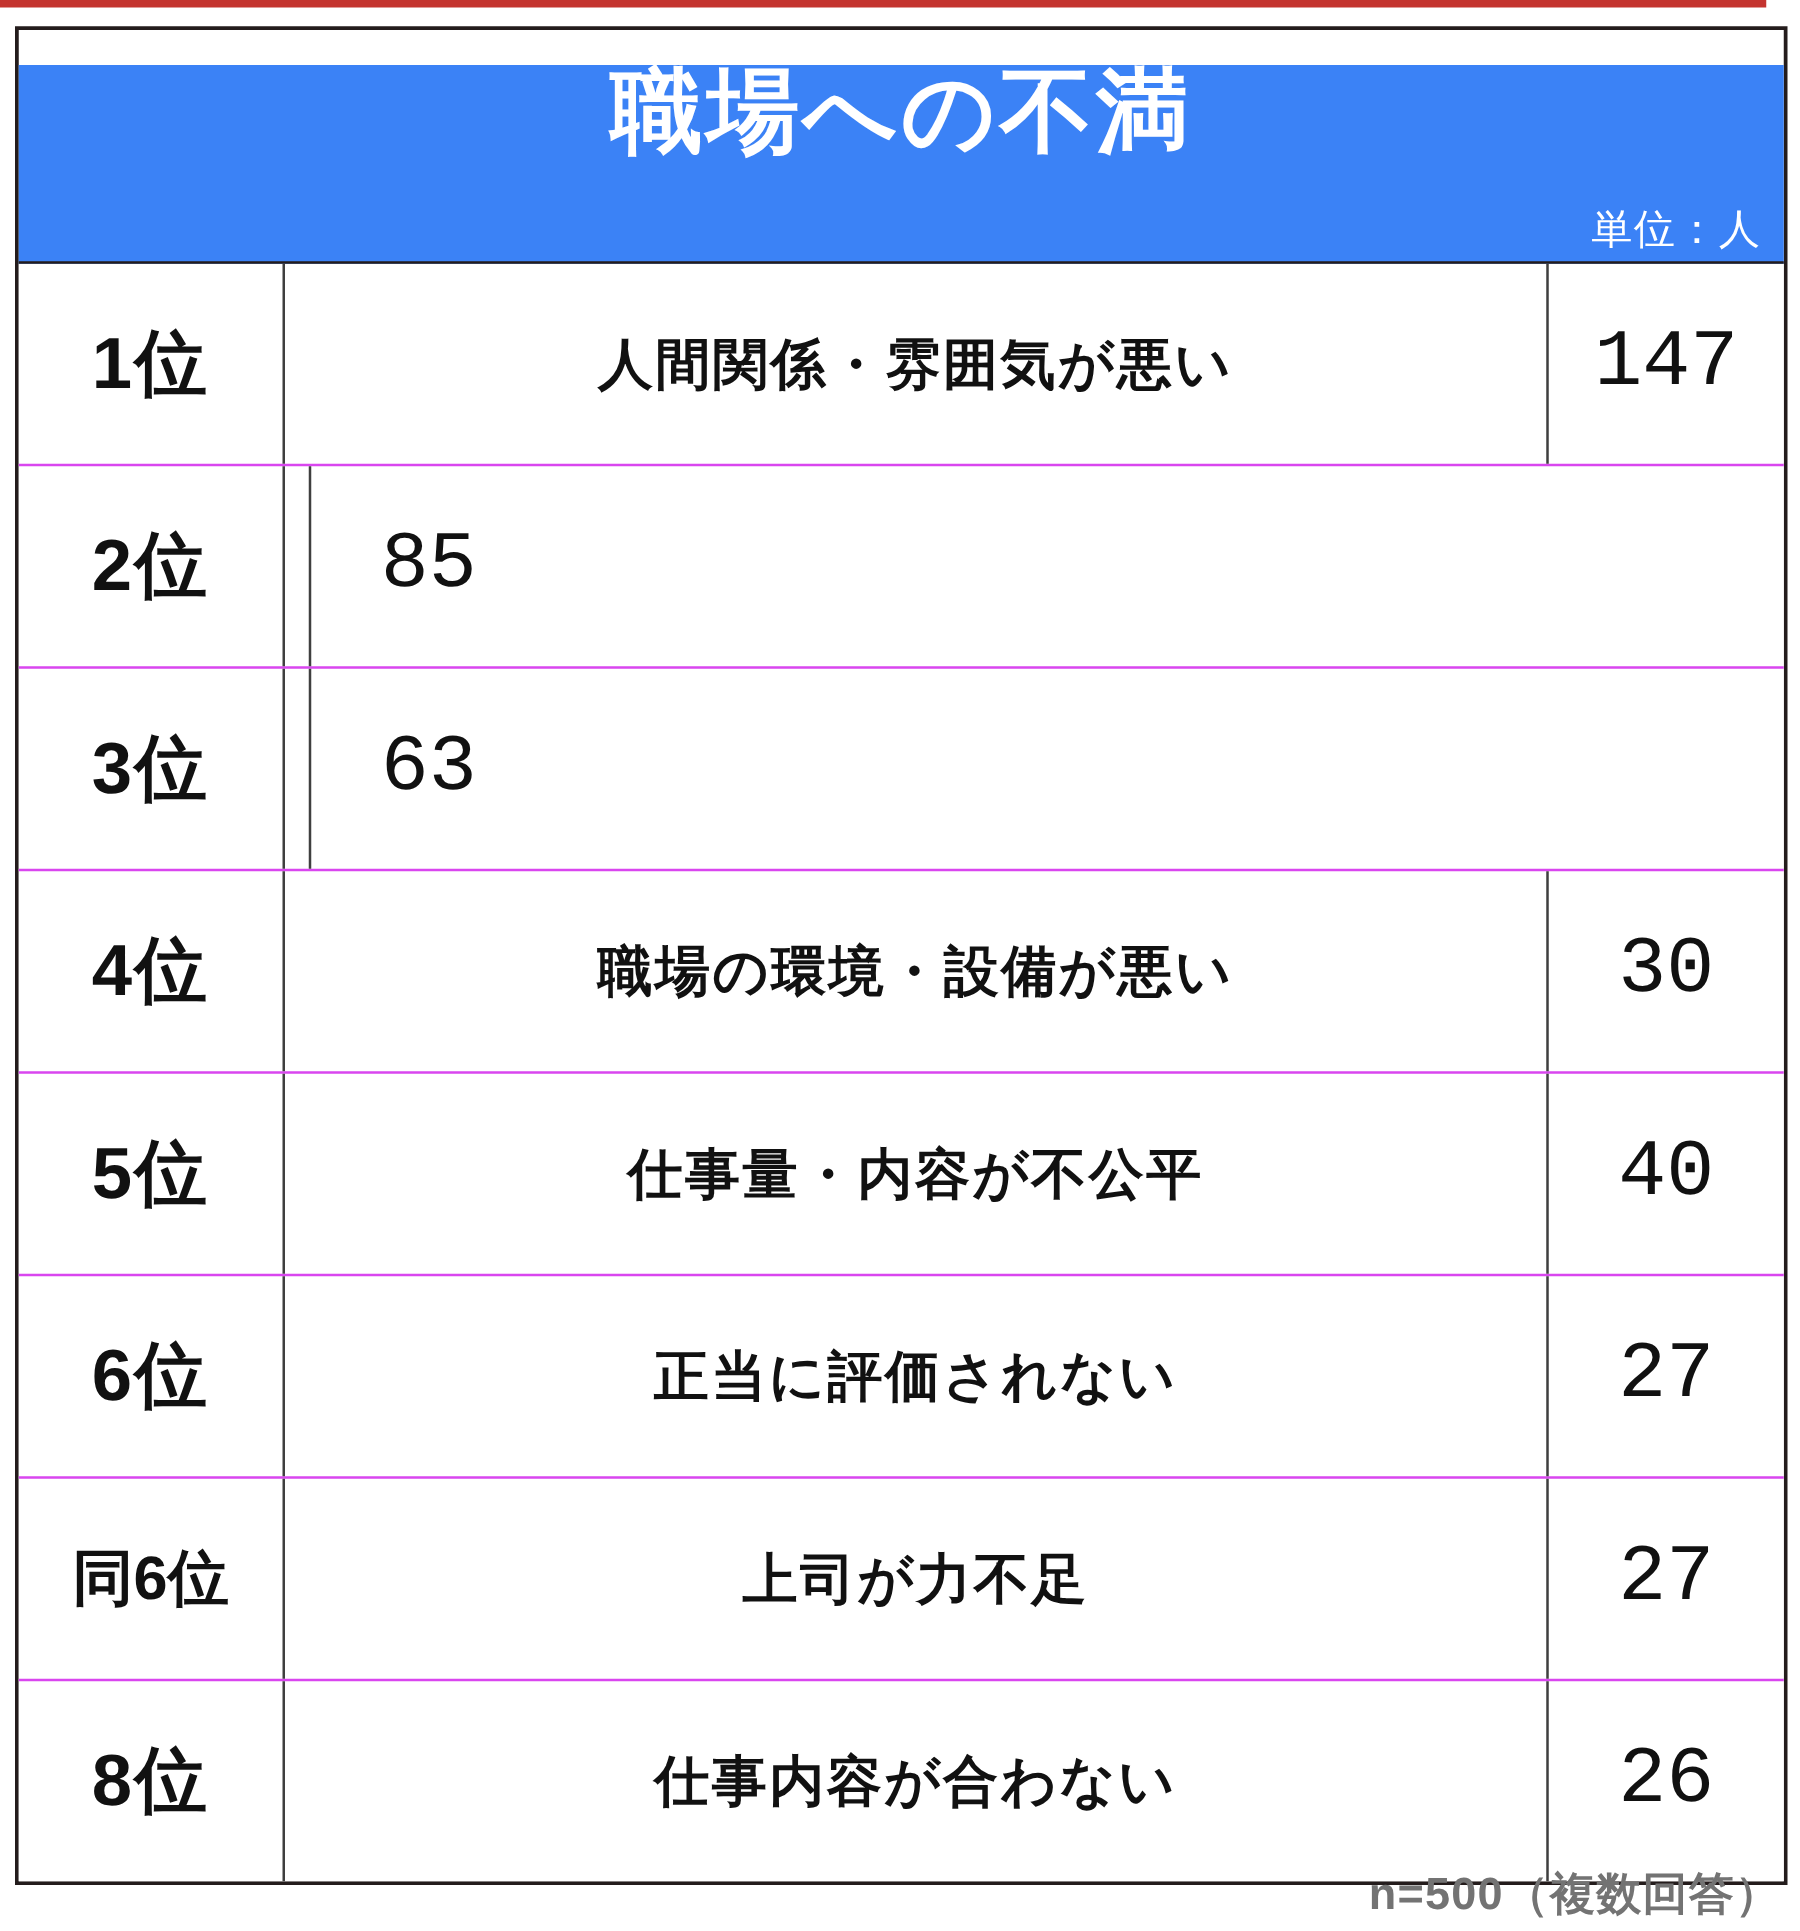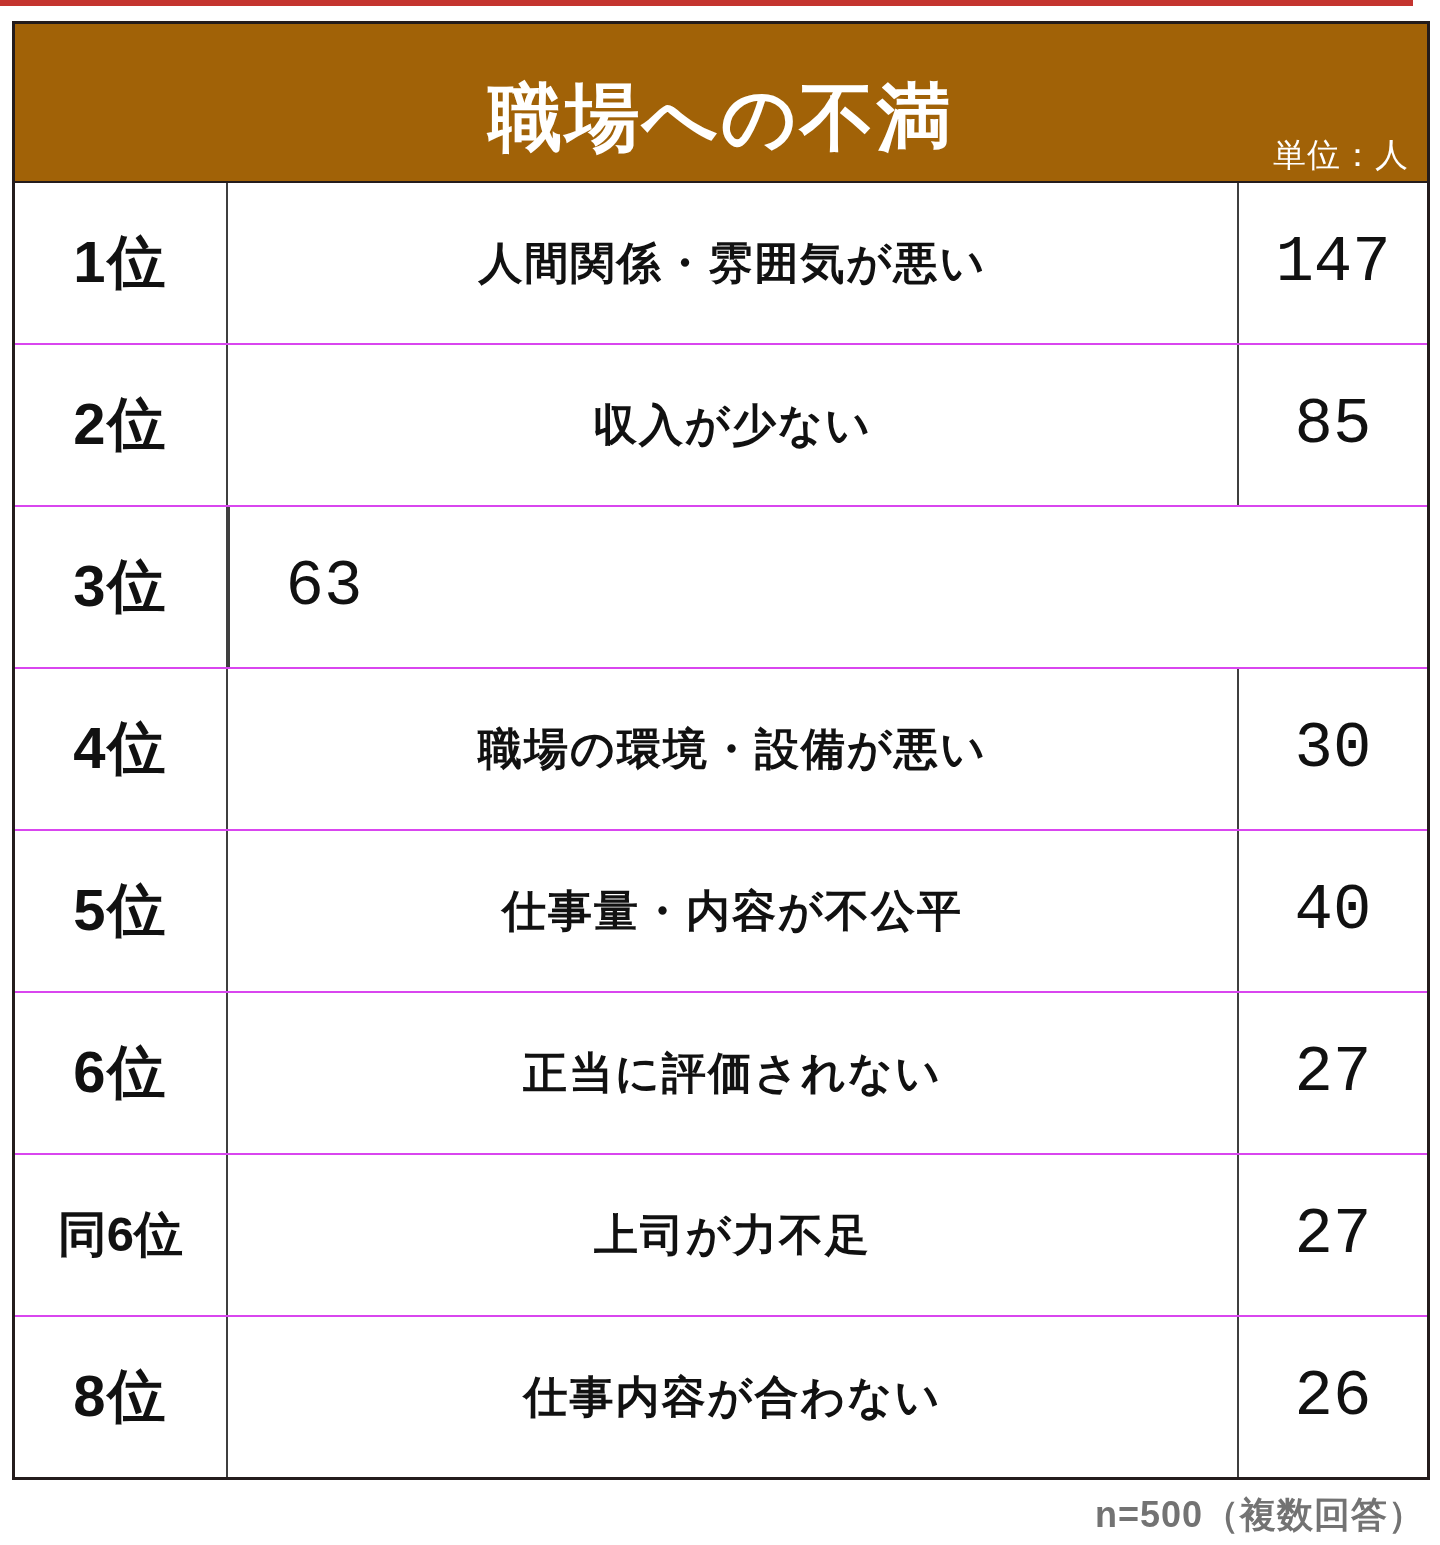--- a/index.html
+++ b/index.html
@@ -29,25 +29,26 @@
     top: 21px;
     left: 12px;
     width: 1418px;
     box-sizing: border-box;
     border: 3px solid #241c1c;
     background: #ffffff;
   }
   .table-header {
     position: relative;
     height: 157px;
-    background: #a16207;
+    background: #3b82f6;
     display: flex;
-    align-items: flex-end;
+    align-items: flex-start;
     justify-content: center;
     border-bottom: 2px solid #241c1c;
+    margin-top: 28px;
   }
   .table-title {
     color: #ffffff;
     font-size: 74px;
     font-weight: bold;
     letter-spacing: 3px;
     padding-bottom: 26px;
     line-height: 1;
   }
   .unit-label {
@@ -57,20 +58,21 @@
     color: #ffffff;
     font-size: 33px;
     font-weight: 500;
     letter-spacing: 1px;
     line-height: 1;
   }
   .row {
     display: flex;
     height: 160px;
     background: #ffffff;
+    gap: 19px;
   }
   .row + .row {
     border-top: 2px solid #d946ef;
   }
   .cell {
     display: flex;
     align-items: center;
     justify-content: center;
     box-sizing: border-box;
   }
@@ -123,21 +125,20 @@
     </div>
 
     <div class="row">
       <div class="cell cell-rank">1位</div>
       <div class="cell cell-item">人間関係・雰囲気が悪い</div>
       <div class="cell cell-value">147</div>
     </div>
 
     <div class="row">
       <div class="cell cell-rank">2位</div>
-      <div class="cell cell-item">収入が少ない</div>
       <div class="cell cell-value">85</div>
     </div>
 
     <div class="row">
       <div class="cell cell-rank">3位</div>
       <div class="cell cell-value">63</div>
     </div>
 
     <div class="row">
       <div class="cell cell-rank">4位</div>

